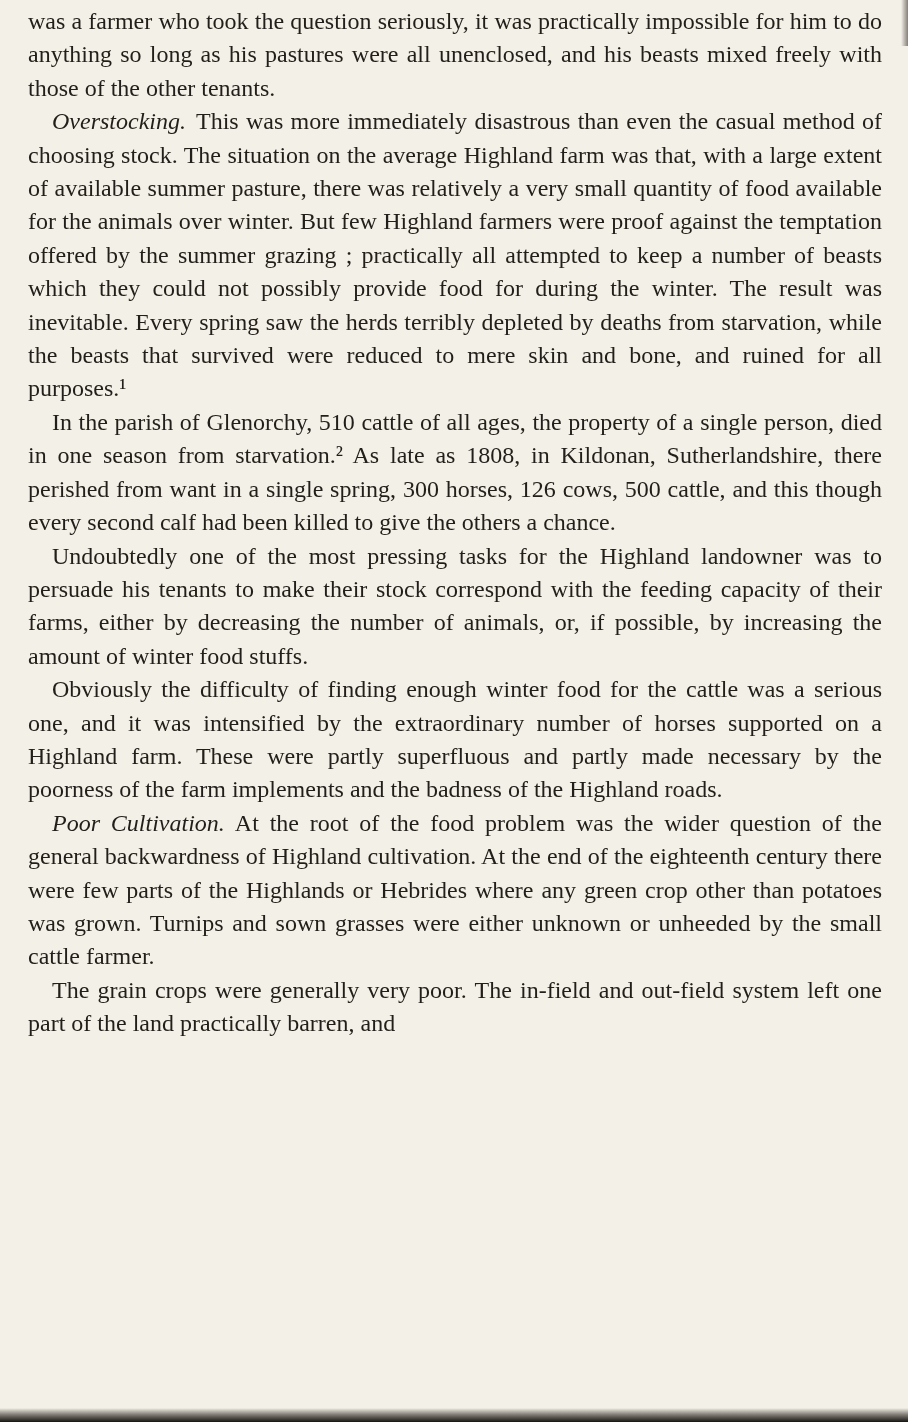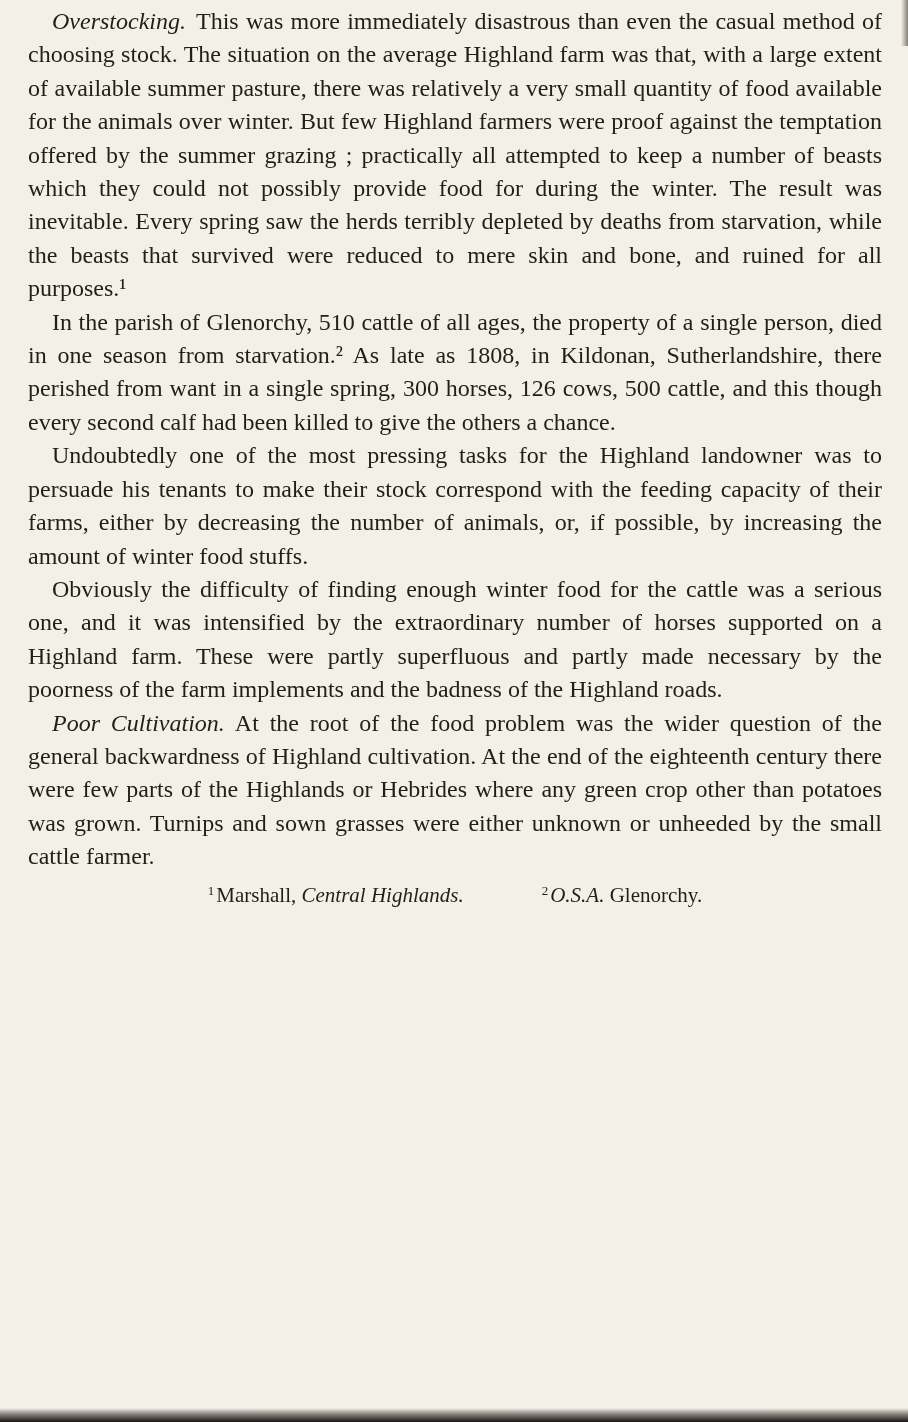--- a/index.html
+++ b/index.html
@@ -71,34 +71,32 @@
     height: 46px;
     background: linear-gradient(to left, rgba(40,34,28,0.55), rgba(40,34,28,0));
   }
 </style>
 </head>
 <body style="background: rgb(243, 240, 232); color: rgb(34, 30, 25);">
 
 <div class="page">
   <div class="text-block">
 
+    <p class="para first"><span>was a farmer who took the question seriously, it was practically impossible for him to do anything so long as his pastures were all unenclosed, and his beasts mixed freely with those of the other tenants.</span></p>
 
     <p class="para"><i class="lead">Overstocking.</i><span>This was more immediately disastrous than even the casual method of choosing stock. The situation on the average Highland farm was that, with a large extent of available summer pasture, there was relatively a very small quantity of food available for the animals over winter. But few Highland farmers were proof against the temptation offered by the summer grazing ; practically all attempted to keep a number of beasts which they could not possibly provide food for during the winter. The result was inevitable. Every spring saw the herds terribly depleted by deaths from starvation, while the beasts that survived were reduced to mere skin and bone, and ruined for all purposes.¹</span></p>
 
     <p class="para"><span>In the parish of Glenorchy, 510 cattle of all ages, the property of a single person, died in one season from starvation.² As late as 1808, in Kildonan, Sutherlandshire, there perished from want in a single spring, 300 horses, 126 cows, 500 cattle, and this though every second calf had been killed to give the others a chance.</span></p>
 
     <p class="para"><span>Undoubtedly one of the most pressing tasks for the Highland landowner was to persuade his tenants to make their stock correspond with the feeding capacity of their farms, either by decreasing the number of animals, or, if possible, by increasing the amount of winter food stuffs.</span></p>
 
     <p class="para"><span>Obviously the difficulty of finding enough winter food for the cattle was a serious one, and it was intensified by the extraordinary number of horses supported on a Highland farm. These were partly superfluous and partly made necessary by the poorness of the farm implements and the badness of the Highland roads.</span></p>
 
     <p class="para"><i class="lead">Poor Cultivation.</i><span>At the root of the food problem was the wider question of the general backwardness of Highland cultivation. At the end of the eighteenth century there were few parts of the Highlands or Hebrides where any green crop other than potatoes was grown. Turnips and sown grasses were either unknown or unheeded by the small cattle farmer.</span></p>
 
+    <p class="para"><span>The grain crops were generally very poor. The in-field and out-field system left one part of the land practically barren, and</span></p>
 
   </div>
 
-  <div class="footnotes">
-    <span class="footnote"><sup>1</sup><span>Marshall, </span><i>Central Highlands.</i><span></span></span>
-    <span class="footnote"><sup>2</sup><span></span><i>O.S.A.</i><span> Glenorchy.</span></span>
-  </div>
 
   <div class="scan-edge-corner"></div>
   <div class="scan-edge-bottom"></div>
 </div>
 
 </body></html>

